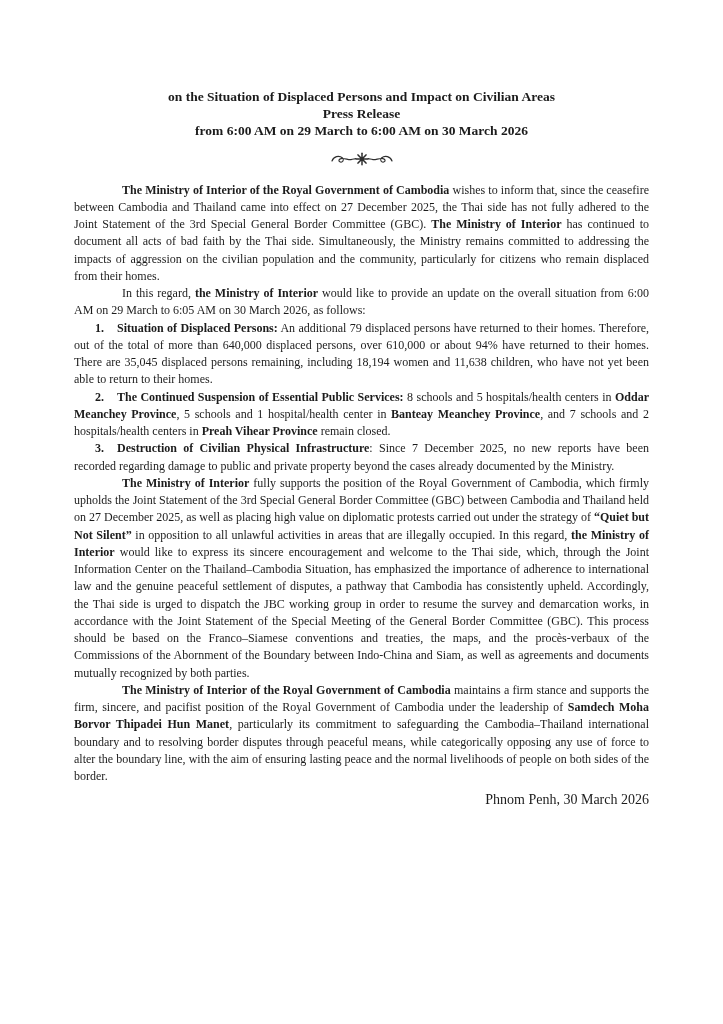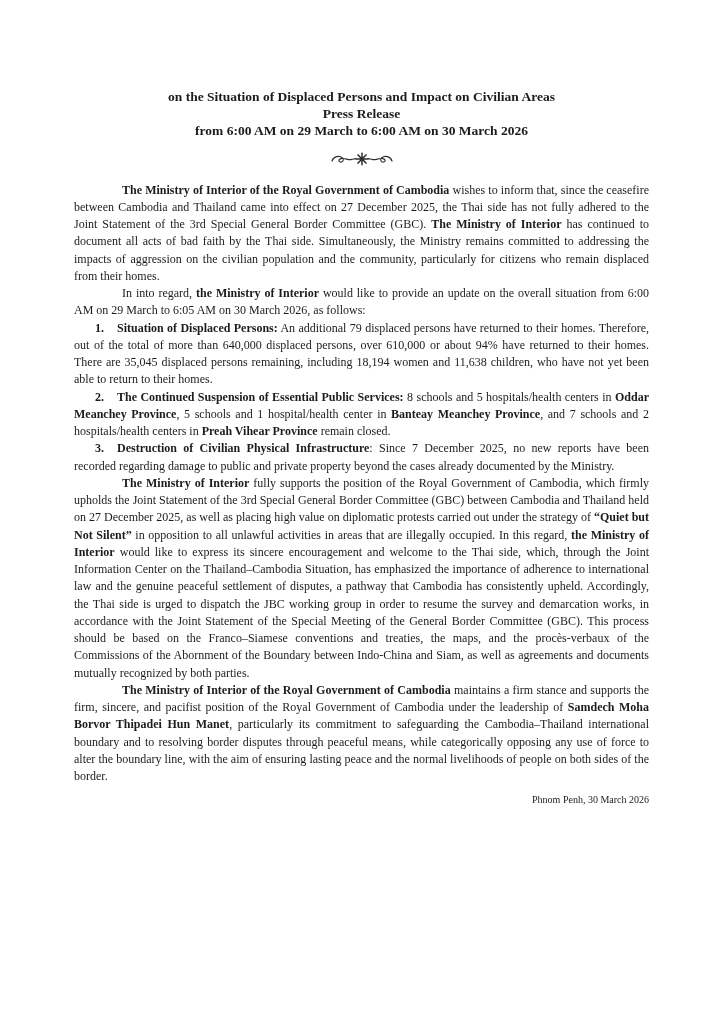--- a/index.html
+++ b/index.html
@@ -38,21 +38,21 @@
     font-size: 12px;
     line-height: 17.25px;
     text-align: justify;
   }
   .body-text p { margin: 0; }
   p.indent   { text-indent: 48px; }
   p.numbered { text-indent: 21px; }
   .b   { font-weight: bold; }
   .num { font-weight: bold; padding-right: 13px; }
   .dateline {
-    font-size: 10px;
+    font-size: 14px;
     line-height: 17.25px;
     text-align: right;
     margin-top: 6px;
   }
 </style>
 </head>
 <body>
 
 <div class="page">
   <div class="content">
@@ -74,21 +74,21 @@
           <line x1="26.2" y1="9" x2="37.8" y2="9"></line>
           <line x1="28" y1="4.9" x2="36" y2="13.1"></line>
           <line x1="36" y1="4.9" x2="28" y2="13.1"></line>
         </g>
         <circle cx="32" cy="9" r="2" fill="#2e2e2e"></circle>
       </svg>
     </div>
 
     <div class="body-text">
         <p class="para indent"><span class="b">The Ministry of Interior of the Royal Government of Cambodia</span><span> wishes to inform that, since the ceasefire between Cambodia and Thailand came into effect on 27 December 2025, the Thai side has not fully adhered to the Joint Statement of the 3rd Special General Border Committee (GBC). </span><span class="b">The Ministry of Interior</span><span> has continued to document all acts of bad faith by the Thai side. Simultaneously, the Ministry remains committed to addressing the impacts of aggression on the civilian population and the community, particularly for citizens who remain displaced from their homes.</span></p>
-        <p class="para indent"><span>In into regard, </span><span class="b">the Ministry of Interior</span><span> would like to provide an update on the overall situation from 6:00 AM on 29 March to 6:05 AM on 30 March 2026, as follows:</span></p>
+        <p class="para indent"><span>In this regard, </span><span class="b">the Ministry of Interior</span><span> would like to provide an update on the overall situation from 6:00 AM on 29 March to 6:05 AM on 30 March 2026, as follows:</span></p>
         <p class="para numbered"><span class="num">1.</span><span class="b">Situation of Displaced Persons:</span><span> An additional 79 displaced persons have returned to their homes. Therefore, out of the total of more than 640,000 displaced persons, over 610,000 or about 94% have returned to their homes. There are 35,045 displaced persons remaining, including 18,194 women and 11,638 children, who have not yet been able to return to their homes.</span></p>
         <p class="para numbered"><span class="num">2.</span><span class="b">The Continued Suspension of Essential Public Services:</span><span> 8 schools and 5 hospitals/health centers in </span><span class="b">Oddar Meanchey Province</span><span>, 5 schools and 1 hospital/health center in </span><span class="b">Banteay Meanchey Province</span><span>, and 7 schools and 2 hospitals/health centers in </span><span class="b">Preah Vihear Province</span><span> remain closed.</span></p>
         <p class="para numbered"><span class="num">3.</span><span class="b">Destruction of Civilian Physical Infrastructure</span><span>: Since 7 December 2025, no new reports have been recorded regarding damage to public and private property beyond the cases already documented by the Ministry.</span></p>
         <p class="para indent"><span class="b">The Ministry of Interior</span><span> fully supports the position of the Royal Government of Cambodia, which firmly upholds the Joint Statement of the 3rd Special General Border Committee (GBC) between Cambodia and Thailand held on 27 December 2025, as well as placing high value on diplomatic protests carried out under the strategy of </span><span class="b">“Quiet but Not Silent”</span><span> in opposition to all unlawful activities in areas that are illegally occupied. In this regard, </span><span class="b">the Ministry of Interior</span><span> would like to express its sincere encouragement and welcome to the Thai side, which, through the Joint Information Center on the Thailand–Cambodia Situation, has emphasized the importance of adherence to international law and the genuine peaceful settlement of disputes, a pathway that Cambodia has consistently upheld. Accordingly, the Thai side is urged to dispatch the JBC working group in order to resume the survey and demarcation works, in accordance with the Joint Statement of the Special Meeting of the General Border Committee (GBC). This process should be based on the Franco–Siamese conventions and treaties, the maps, and the procès-verbaux of the Commissions of the Abornment of the Boundary between Indo-China and Siam, as well as agreements and documents mutually recognized by both parties.</span></p>
         <p class="para indent"><span class="b">The Ministry of Interior of the Royal Government of Cambodia</span><span> maintains a firm stance and supports the firm, sincere, and pacifist position of the Royal Government of Cambodia under the leadership of </span><span class="b">Samdech Moha Borvor Thipadei Hun Manet</span><span>, particularly its commitment to safeguarding the Cambodia–Thailand international boundary and to resolving border disputes through peaceful means, while categorically opposing any use of force to alter the boundary line, with the aim of ensuring lasting peace and the normal livelihoods of people on both sides of the border.</span></p>
       </div>
 
     <div class="dateline">Phnom Penh, 30 March 2026</div>
 
   </div>

